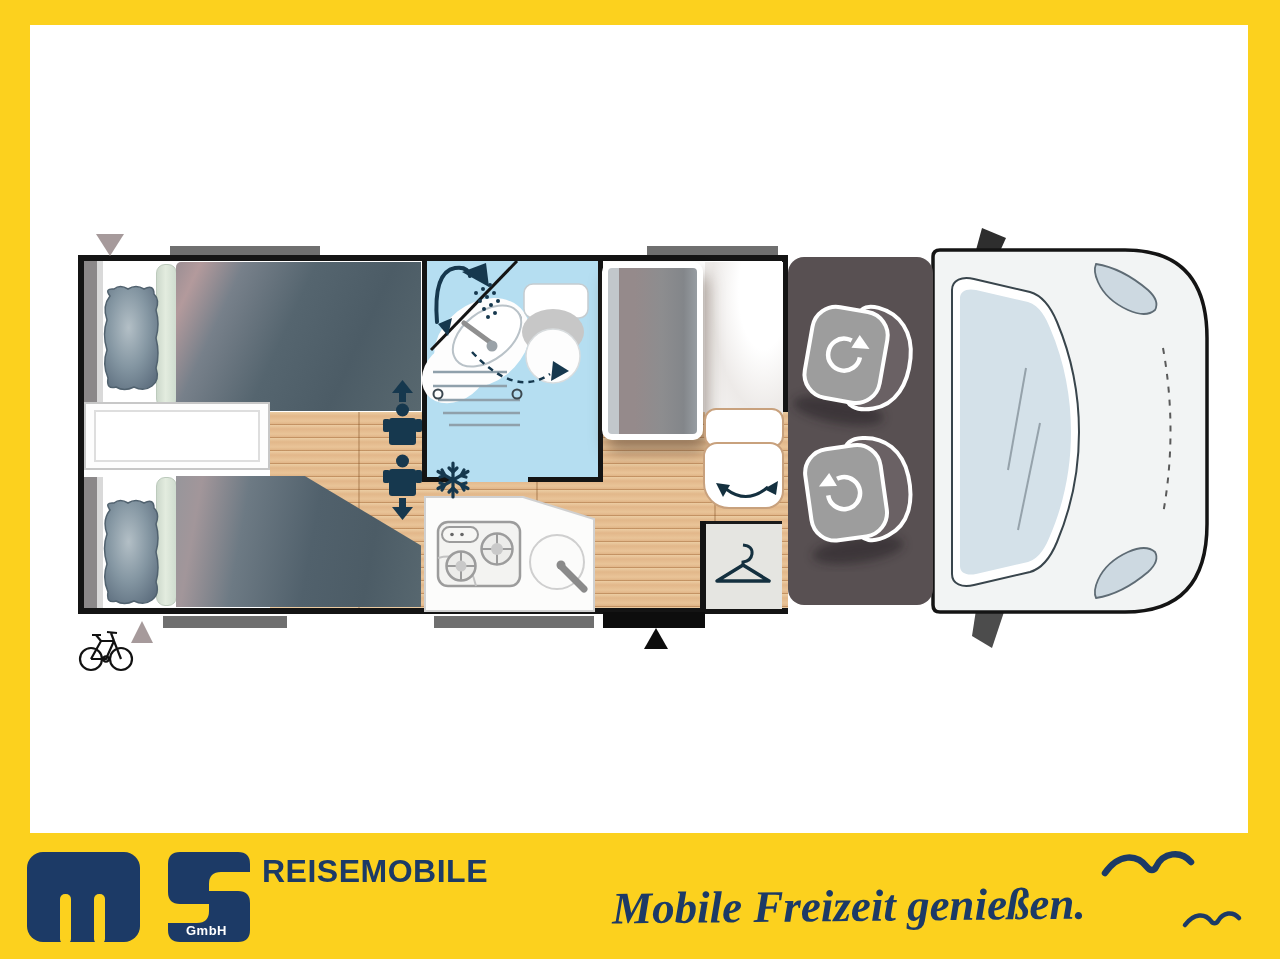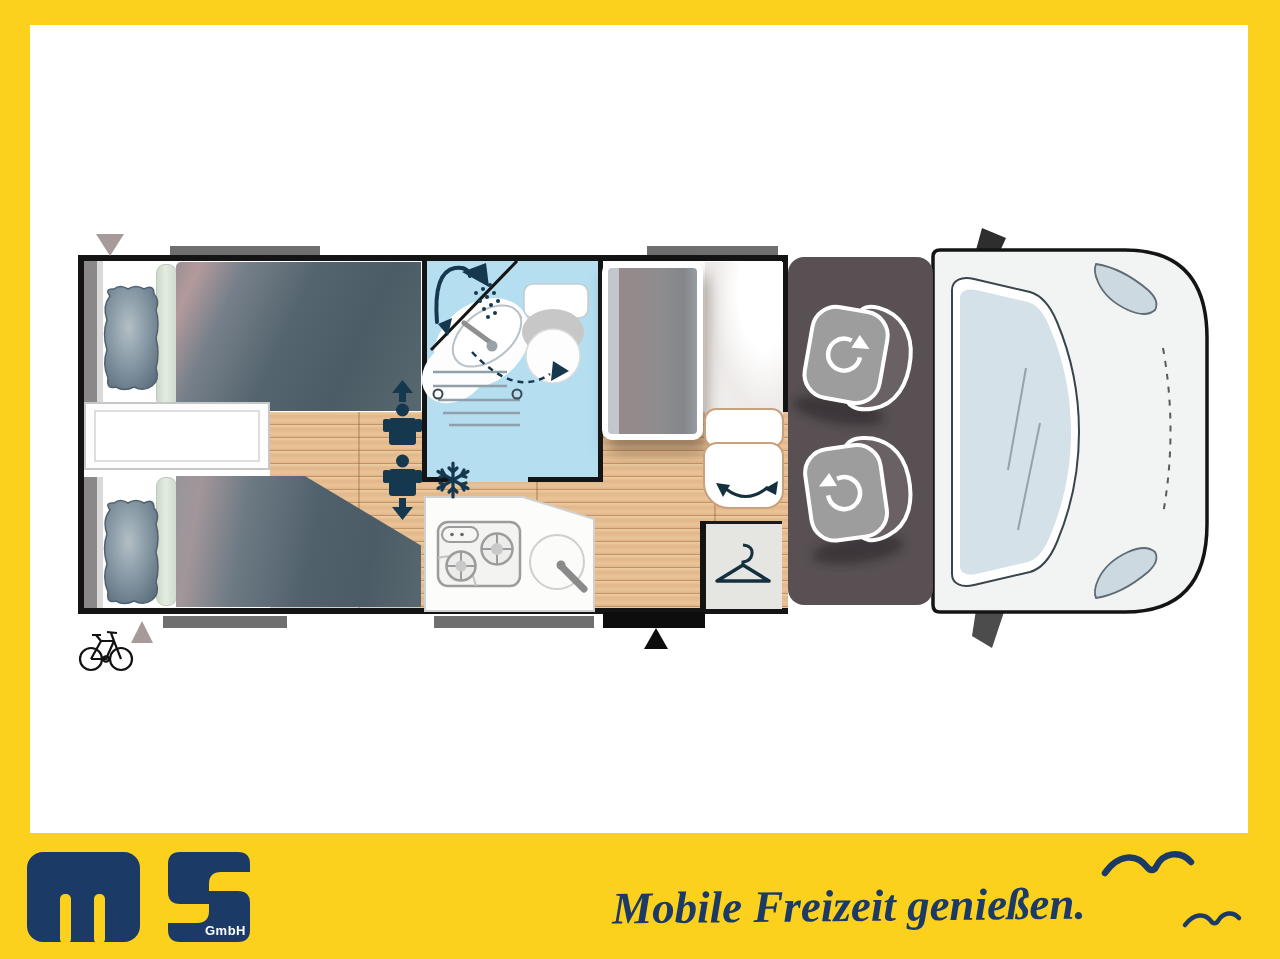--- a/index.html
+++ b/index.html
@@ -44,21 +44,21 @@
   .tri-up{border-left:11px solid transparent;border-right:11px solid transparent;border-bottom:22px solid #a69a9b;}
   .tri-entry{border-left:12px solid transparent;border-right:12px solid transparent;border-bottom:21px solid #0d0d0d;}
   .cabmat{left:788px;top:257px;width:145px;height:348px;background:#585052;border-radius:16px;z-index:2;}
   svg{display:block;}
   .overlay{left:0;top:0;width:1280px;height:959px;z-index:12;pointer-events:none;}
   .vansvg{left:930px;top:218px;z-index:1;}
   .seatsvg{left:786px;top:292px;z-index:2;}
   
   .banner{left:0;top:833px;width:1280px;height:126px;background:#FCD11E;}
   .logosvg{left:27px;top:848px;z-index:2;}
-  .gmbh{left:205px;top:923px;font-size:13px;font-weight:bold;color:#ffffff;letter-spacing:.5px;z-index:3;}
+  .gmbh{left:186px;top:923px;font-size:13px;font-weight:bold;color:#ffffff;letter-spacing:.5px;z-index:3;}
   .rm{left:262px;top:853px;font-size:32px;font-weight:bold;color:#1C3A66;letter-spacing:.5px;z-index:2;}
   .slogan{left:612px;top:880px;font-family:"Liberation Serif",serif;font-style:italic;font-weight:700;
     font-size:45px;color:#1C3A66;transform:rotate(-.6deg);white-space:nowrap;z-index:2;}
   .birdsvg{left:1095px;top:845px;z-index:2;}
 </style>
 </head>
 <body>
 
 <div id="app">
 
@@ -262,20 +262,21 @@
 
   <div class="abs banner"></div>
 
   <svg class="abs logosvg" width="230" height="96" viewBox="0 0 230 96">
     <rect x="0" y="4" width="113" height="90" rx="16" fill="#1C3A66"></rect>
     <rect x="33" y="46" width="11" height="50" rx="5" fill="#FCD11E"></rect>
     <rect x="67" y="46" width="11" height="50" rx="5" fill="#FCD11E"></rect>
     <path d="M153,4 H211 Q223,4 223,16 V24 H194 Q182,24 182,36 V43 H211 Q223,43 223,55 V82 Q223,94 211,94 H153 Q141,94 141,82 V75 H170 Q182,75 182,63 V56 H153 Q141,56 141,44 V16 Q141,4 153,4 Z" fill="#1C3A66"></path>
   </svg>
   <span class="abs gmbh">GmbH</span>
+  <span class="abs rm">REISEMOBILE</span>
   <span class="abs slogan">Mobile Freizeit genießen.</span>
 
   <svg class="abs birdsvg" width="160" height="100" viewBox="0 0 160 100">
     <path d="M10,28 C24,8 42,9 52,22 C55,26 59,26 61,22 C68,7 86,5 96,17" stroke="#1C3A66" stroke-width="6.5" fill="none" stroke-linecap="round"></path>
     <path d="M90,80 C99,68 110,68 116,76 C118,79 121,79 123,76 C128,67 138,66 144,73" stroke="#1C3A66" stroke-width="4.5" fill="none" stroke-linecap="round"></path>
   </svg>
 
 </div>
 
 </body></html>

